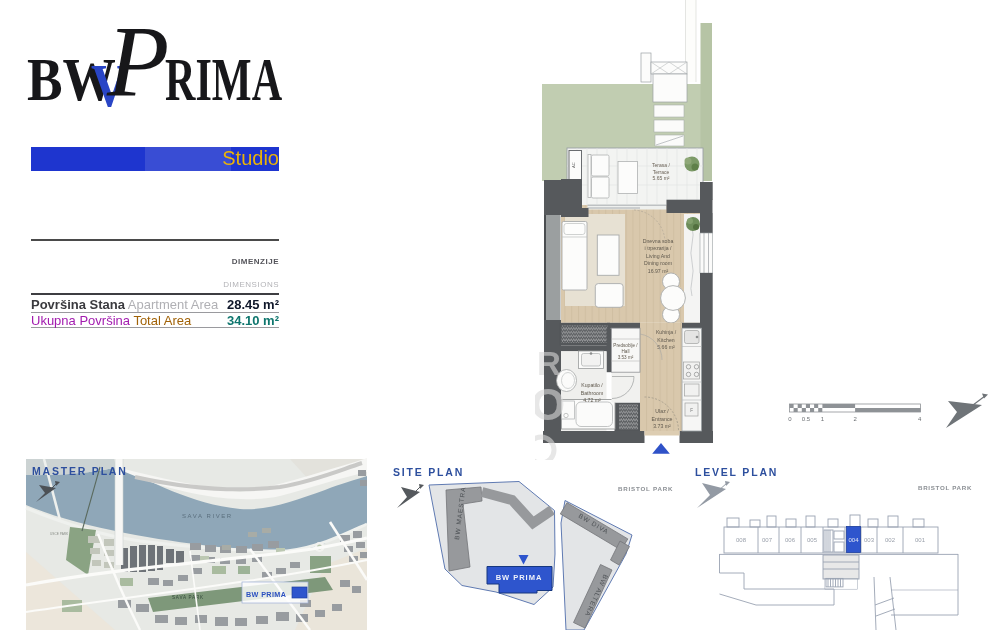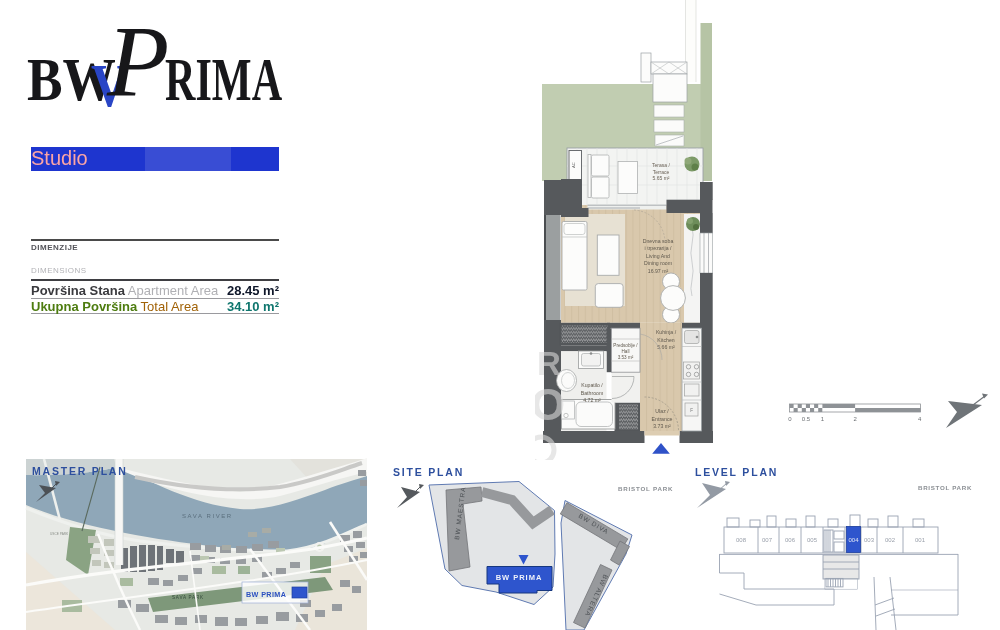--- a/index.html
+++ b/index.html
@@ -14,40 +14,40 @@
 
   <span class="abs" style="left:107px;top:11px;font-family:'Liberation Serif',serif;font-style:italic;font-size:102px;line-height:1;color:#17171a">P</span>
 
   <span class="abs" style="left:165px;top:48px;font-family:'Liberation Serif',serif;font-weight:bold;font-size:62px;line-height:1;color:#17171a;transform:scaleX(0.68);transform-origin:left">RIMA</span>
 </div>
 
 <div class="abs" style="left:31px;top:147px;width:248px;height:24px;background:#1e35cf">
 
   <div class="abs" style="left:114px;top:0;width:86px;height:24px;background:rgba(255,255,255,0.12)"></div>
 
-  <div class="abs" style="left:0;top:0;width:248px;height:24px;text-align:left;font-size:20px;line-height:23px;color:#fca5a5">Studio</div>
+  <div class="abs" style="left:0;top:0;width:248px;height:24px;text-align:right;font-size:20px;line-height:23px;color:#eab308">Studio</div>
 </div>
 
 
 <div class="abs" style="left:31px;top:239px;width:248px">
   <div style="border-top:2px solid #4a4a4a;height:0"></div>
-  <div style="text-align:left;padding-top:3px;line-height:8px">
+  <div style="text-align:right;padding-top:17px;line-height:8px">
     <div style="font-size:8px;font-weight:bold;color:#54545a;letter-spacing:.5px">DIMENZIJE</div>
     <div style="font-size:8px;color:#b3b3b7;letter-spacing:.5px;margin-top:15px">DIMENSIONS</div>
   </div>
   <div style="border-top:2.5px solid #3e3e42;margin-top:4px"></div>
 
   <div style="font-size:13px;padding:3px 0 0 0;border-bottom:1px solid #9a9a9e;line-height:13.5px">
     <span style="font-weight:bold;color:#3a3a3e">Površina Stana</span> <span style="color:#b0b0b4">Apartment Area</span>
     <span style="float:right;font-weight:bold;color:#0f172a">28.45 m²</span>
   </div>
 
 
   <div style="font-size:13px;padding:1px 0 0 0;border-bottom:1px solid #9a9a9e;line-height:13.5px">
-    <span style="font-weight:bold;color:#4d7c0f">Ukupna Površina</span> <span style="color:#a16207">Total Area</span>
+    <span style="font-weight:normal;color:#a21caf">Ukupna Površina</span> <span style="color:#a16207">Total Area</span>
     <span style="float:right;font-weight:bold;color:#0f766e">34.10 m²</span>
   </div>
 </div>
 
 <svg class="abs" style="left:535px;top:0" width="185" height="460" viewBox="535 0 185 460">
   <defs>
     <pattern id="wood" width="6.8" height="8" patternUnits="userSpaceOnUse">
       <rect width="6.8" height="8" fill="#d9c8ac"></rect>
       <rect x="0" width="1" height="8" fill="#d0bfa2"></rect>
     </pattern>

